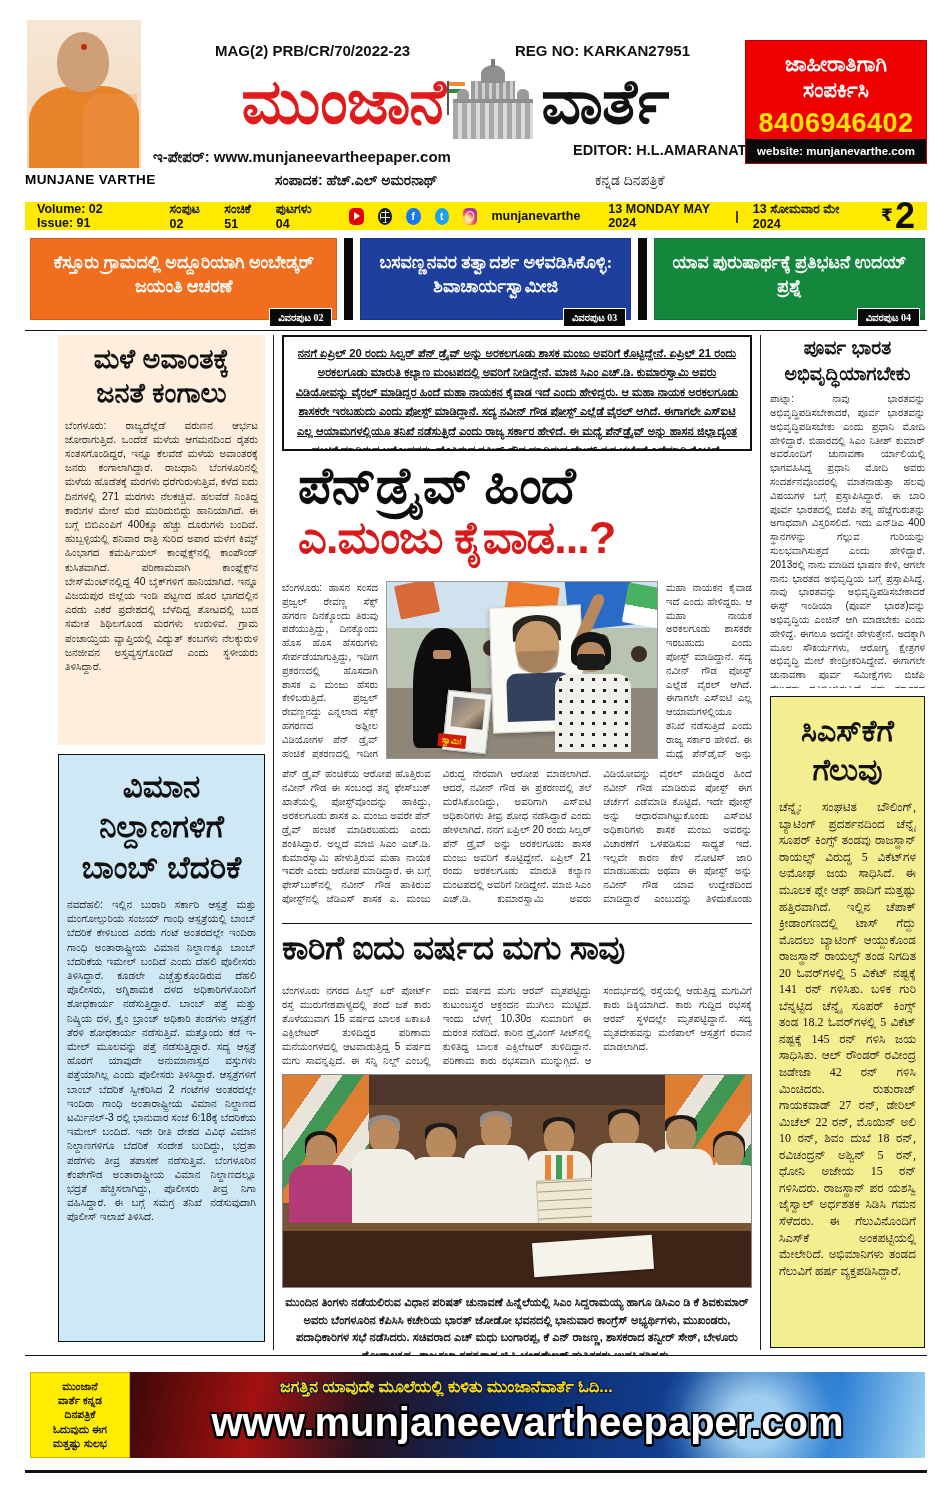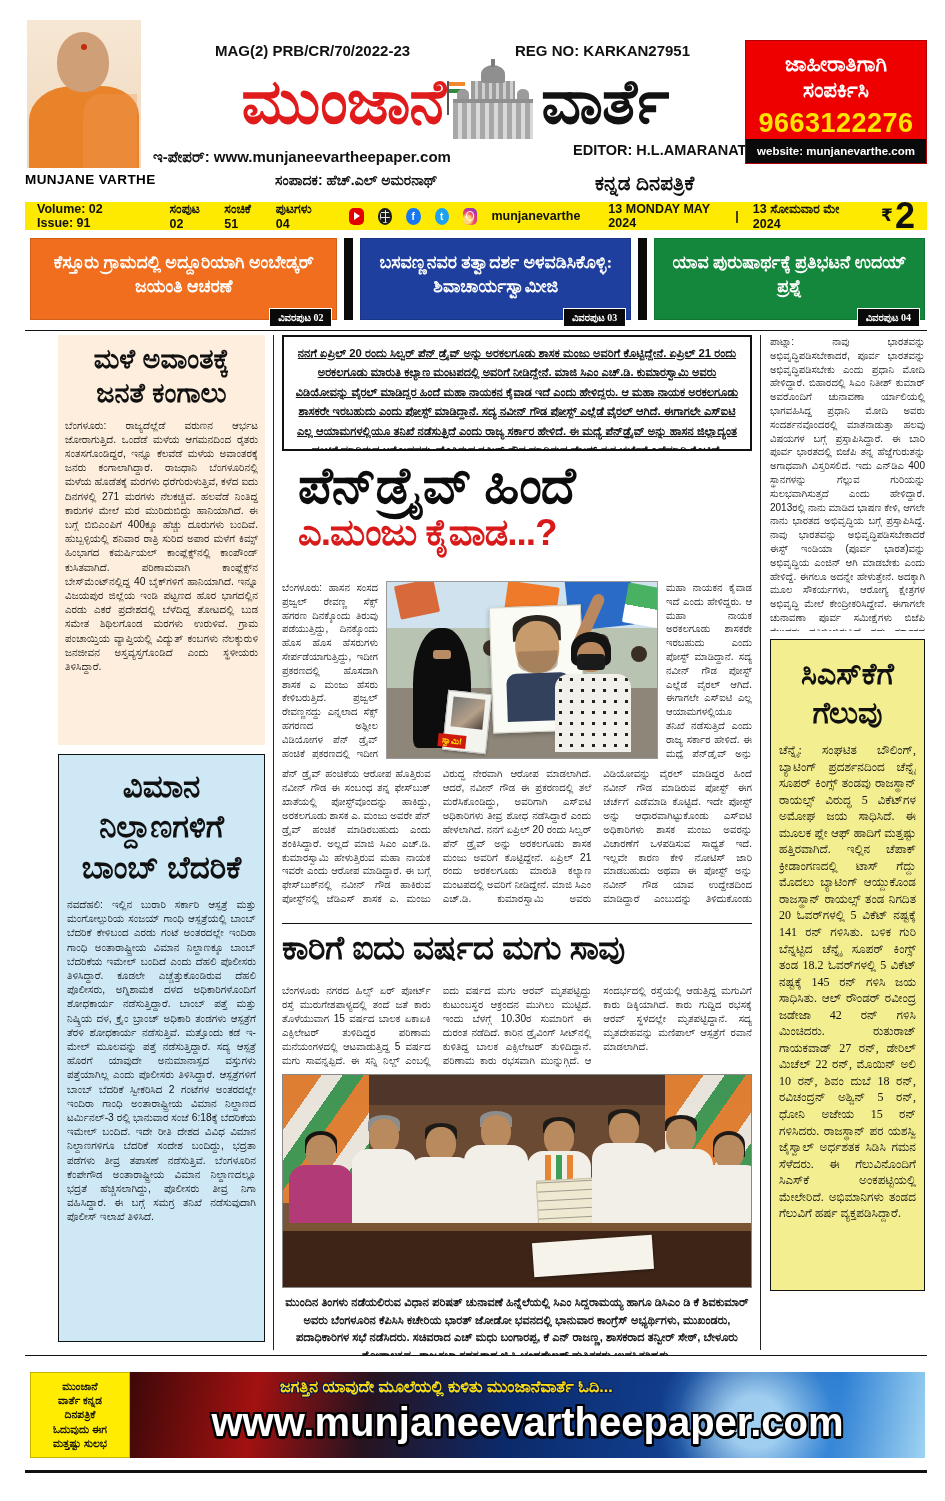--- a/index.html
+++ b/index.html
@@ -26,21 +26,21 @@
   .soudha .dome{position:absolute;left:34px;bottom:62px;width:24px;height:18px;border-radius:50% 50% 10% 10%;background:#8f8f8f;}
   .soudha .spire{position:absolute;left:44px;bottom:78px;width:4px;height:8px;background:#7c7c7c;}
   .soudha .d2{position:absolute;left:10px;bottom:46px;width:12px;height:10px;border-radius:50% 50% 0 0;background:#9b9b9b;}
   .soudha .d3{position:absolute;left:70px;bottom:46px;width:12px;height:10px;border-radius:50% 50% 0 0;background:#9b9b9b;}
   .soudha .flagpole{position:absolute;left:0px;bottom:30px;width:2px;height:34px;background:#555;}
   .soudha .flag{position:absolute;left:2px;bottom:52px;width:16px;height:11px;
      background:linear-gradient(180deg,#f08a2e 0 33%,#fff 33% 66%,#2d8a3e 66% 100%);}
   .epaper{position:absolute;left:128px;top:142px;font-size:15px;font-weight:bold;}
   .editor-en{position:absolute;left:548px;top:136px;font-size:14.5px;font-weight:bold;}
   .editor-kn{position:absolute;left:250px;top:166px;font-size:14px;font-weight:bold;}
-  .daily-kn{position:absolute;left:570px;top:166px;font-size:20px;font-weight:bold;}
+  .daily-kn{position:absolute;left:570px;top:166px;font-size:14px;font-weight:normal;}
   .adbox{position:absolute;right:0;top:34px;width:182px;height:124px;background:#ee0000;border:1px solid #b00000;
          display:flex;flex-direction:column;align-items:center;justify-content:flex-start;padding-top:10px;}
   .adbox .l1,.adbox .l2{color:#fff;font-size:21px;font-weight:900;line-height:1.25;}
   .adbox .phone{color:#ffe400;font-size:27px;font-weight:900;letter-spacing:.5px;margin-top:4px;}
   .adbox .site{position:absolute;left:0;right:0;bottom:0;height:24px;background:#0a0a0a;color:#fff;
                font-size:11.5px;font-weight:bold;display:flex;align-items:center;justify-content:center;}
   
   .infobar{position:absolute;top:202px;left:25px;right:18px;height:28px;background:#fdea00;
            display:flex;align-items:center;gap:14px;padding:0 12px;font-size:12.5px;font-weight:bold;}
   .infobar .grow{flex:1;}
@@ -80,21 +80,21 @@
   .a1 h2{margin:2px 0 8px;text-align:center;font-size:27px;line-height:1.25;font-weight:900;}
   .a2{margin-top:9px;height:588px;background:#cfe8f6;border:1.4px solid #111;padding:8px 8px;overflow:hidden;}
   .a2 h2{margin:4px 0 10px;text-align:center;font-size:31px;line-height:1.3;font-weight:900;}
   
   .ccol{position:absolute;left:252px;top:0;width:470px;height:100%;}
   .introbox{border:2px solid #111;padding:7px 10px;height:116px;overflow:hidden;
             font-size:11.3px;font-weight:bold;text-align:center;line-height:1.72;}
   .introbox span{text-decoration:underline;}
   .bighead{height:128px;padding-top:8px;overflow:hidden;margin-left:16px;}
   .bighead .h1{font-size:51px;font-weight:900;letter-spacing:-1px;line-height:1.05;color:#0c0c0c;}
-  .bighead .h2{font-size:37px;font-weight:900;letter-spacing:-1px;line-height:1.1;color:#d81a1a;}
+  .bighead .h2{font-size:45px;font-weight:900;letter-spacing:-1px;line-height:1.1;color:#d81a1a;}
   .photorow{display:flex;gap:8px;height:178px;margin-top:2px;}
   .photorow .side{width:96px;flex:0 0 96px;font-size:10px;}
   .photorow .side.r{width:86px;flex:0 0 86px;}
   .pphoto{position:relative;flex:1;background:linear-gradient(180deg,#cfe2ee 0 26%,#b9c3b2 26% 60%,#8e8678 60% 100%);overflow:hidden;border:1px solid #999;}
   .pp-flag{position:absolute;border-radius:2px;}
   .f-or{left:118px;top:2px;width:52px;height:44px;background:#ef7a2a;transform:rotate(8deg);}
   .f-bl{left:180px;top:-6px;width:66px;height:52px;background:#2b6bc8;transform:rotate(-6deg);}
   .f-gr{left:238px;top:4px;width:44px;height:40px;background:linear-gradient(180deg,#49b162 0 55%,#fff 55%);transform:rotate(10deg);}
   .f-bl2{left:10px;top:0px;width:40px;height:34px;background:#d8693a;transform:rotate(-12deg);}
   .head-dot{position:absolute;width:16px;height:16px;border-radius:50%;background:#3a2d26;}
@@ -191,21 +191,21 @@
       </span>
       <span class="t-black">ವಾರ್ತೆ</span>
     </div>
     <div class="epaper">ಇ-ಪೇಪರ್: www.munjaneevartheepaper.com</div>
     <div class="editor-en">EDITOR: H.L.AMARANATH</div>
     <div class="editor-kn">ಸಂಪಾದಕ: ಹೆಚ್.ಎಲ್ ಅಮರನಾಥ್</div>
     <div class="daily-kn">ಕನ್ನಡ ದಿನಪತ್ರಿಕೆ</div>
     <div class="adbox">
       <div class="l1">ಜಾಹೀರಾತಿಗಾಗಿ</div>
       <div class="l2">ಸಂಪರ್ಕಿಸಿ</div>
-      <div class="phone">9663122276</div>
+      <div class="phone">8406946402</div>
       <div class="site">website: munjanevarthe.com</div>
     </div>
   </div>
 
   <div class="infobar">
     <span>Volume: 02 Issue: 91</span>
     <span class="grow"></span>
     <span>ಸಂಪುಟ 02</span>
     <span>ಸಂಚಿಕೆ 51</span>
     <span>ಪುಟಗಳು 04</span>
@@ -358,20 +358,24 @@
             <div class="bd"></div>
           </div>
         <div class="gtable"></div>
         <div class="gpaper"></div>
       </div>
       <div class="gcaption">ಮುಂದಿನ ತಿಂಗಳು ನಡೆಯಲಿರುವ ವಿಧಾನ ಪರಿಷತ್ ಚುನಾವಣೆ ಹಿನ್ನೆಲೆಯಲ್ಲಿ ಸಿಎಂ ಸಿದ್ದರಾಮಯ್ಯ ಹಾಗೂ ಡಿಸಿಎಂ ಡಿ ಕೆ ಶಿವಕುಮಾರ್ ಅವರು ಬೆಂಗಳೂರಿನ ಕೆಪಿಸಿಸಿ ಕಚೇರಿಯ ಭಾರತ್ ಜೋಡೋ ಭವನದಲ್ಲಿ ಭಾನುವಾರ ಕಾಂಗ್ರೆಸ್ ಅಭ್ಯರ್ಥಿಗಳು, ಮುಖಂಡರು, ಪದಾಧಿಕಾರಿಗಳ ಸಭೆ ನಡೆಸಿದರು. ಸಚಿವರಾದ ಎಚ್ ಮಧು ಬಂಗಾರಪ್ಪ, ಕೆ ಎನ್ ರಾಜಣ್ಣ, ಶಾಸಕರಾದ ತನ್ವೀರ್ ಸೇಠ್, ಬೇಳೂರು ಗೋಪಾಲಕೃಷ್ಣ, ರಾಜ್ಯಸಭಾ ಸದಸ್ಯರಾದ ಜಿ ಸಿ ಚಂದ್ರಶೇಖರ್ ಮತ್ತಿತರರು ಉಪಸ್ಥಿತರಿದ್ದರು.</div>
     </div>
 
     <div class="rcol">
       <div class="r1">
+        <h2>
+          <span>ಪೂರ್ವ ಭಾರತ</span><br>
+          <span>ಅಭಿವೃದ್ಧಿಯಾಗಬೇಕು</span>
+        </h2>
         <div class="body-txt">ಪಾಟ್ನಾ: ನಾವು ಭಾರತವನ್ನು ಅಭಿವೃದ್ಧಿಪಡಿಸಬೇಕಾದರೆ, ಪೂರ್ವ ಭಾರತವನ್ನು ಅಭಿವೃದ್ಧಿಪಡಿಸಬೇಕು ಎಂದು ಪ್ರಧಾನಿ ಮೋದಿ ಹೇಳಿದ್ದಾರೆ. ಬಿಹಾರದಲ್ಲಿ ಸಿಎಂ ನಿತೀಶ್ ಕುಮಾರ್ ಅವರೊಂದಿಗೆ ಚುನಾವಣಾ ರ್ಯಾಲಿಯಲ್ಲಿ ಭಾಗವಹಿಸಿದ್ದ ಪ್ರಧಾನಿ ಮೋದಿ ಅವರು ಸಂದರ್ಶನವೊಂದರಲ್ಲಿ ಮಾತನಾಡುತ್ತಾ ಹಲವು ವಿಷಯಗಳ ಬಗ್ಗೆ ಪ್ರಸ್ತಾಪಿಸಿದ್ದಾರೆ. ಈ ಬಾರಿ ಪೂರ್ವ ಭಾರತದಲ್ಲಿ ಬಿಜೆಪಿ ತನ್ನ ಹೆಜ್ಜೆಗುರುತನ್ನು ಅಗಾಧವಾಗಿ ವಿಸ್ತರಿಸಲಿದೆ. ಇದು ಎನ್‌ಡಿಎ 400 ಸ್ಥಾನಗಳನ್ನು ಗೆಲ್ಲುವ ಗುರಿಯನ್ನು ಸುಲಭವಾಗಿಸುತ್ತದೆ ಎಂದು ಹೇಳಿದ್ದಾರೆ. 2013ರಲ್ಲಿ ನಾನು ಮಾಡಿದ ಭಾಷಣ ಕೇಳಿ, ಆಗಲೇ ನಾನು ಭಾರತದ ಅಭಿವೃದ್ಧಿಯ ಬಗ್ಗೆ ಪ್ರಸ್ತಾಪಿಸಿದ್ದೆ. ನಾವು ಭಾರತವನ್ನು ಅಭಿವೃದ್ಧಿಪಡಿಸಬೇಕಾದರೆ ಈಸ್ಟ್ ಇಂಡಿಯಾ (ಪೂರ್ವ ಭಾರತ)ವನ್ನು ಅಭಿವೃದ್ಧಿಯ ಎಂಜಿನ್ ಆಗಿ ಮಾಡಬೇಕು ಎಂದು ಹೇಳಿದ್ದೆ. ಈಗಲೂ ಅದನ್ನೇ ಹೇಳುತ್ತೇನೆ. ಅದಕ್ಕಾಗಿ ಮೂಲ ಸೌಕರ್ಯಗಳು, ಆರೋಗ್ಯ ಕ್ಷೇತ್ರಗಳ ಅಭಿವೃದ್ಧಿ ಮೇಲೆ ಕೇಂದ್ರೀಕರಿಸಿದ್ದೇವೆ. ಈಗಾಗಲೇ ಚುನಾವಣಾ ಪೂರ್ವ ಸಮೀಕ್ಷೆಗಳು ಬಿಜೆಪಿ ಗೆಲುವನ್ನು ಪ್ರತಿಬಿಂಬಿಸುತ್ತಿವೆ. ನಮ್ಮ ಸರ್ಕಾರದ ಸಾಧನೆಯನ್ನು ಒತ್ತಿ ಹೇಳುತ್ತಿವೆ ಎಂದು ತಿಳಿಸಿದ್ದಾರೆ.</div>
       </div>
       <div class="csk">
         <h2>
           <span>ಸಿಎಸ್‌ಕೆಗೆ</span><br>
           <span>ಗೆಲುವು</span>
         </h2>
         <div class="body-txt" style="height:520px">ಚೆನ್ನೈ: ಸಂಘಟಿತ ಬೌಲಿಂಗ್, ಬ್ಯಾಟಿಂಗ್ ಪ್ರದರ್ಶನದಿಂದ ಚೆನ್ನೈ ಸೂಪರ್ ಕಿಂಗ್ಸ್ ತಂಡವು ರಾಜಸ್ಥಾನ್ ರಾಯಲ್ಸ್ ವಿರುದ್ಧ 5 ವಿಕೆಟ್‌ಗಳ ಅಮೋಘ ಜಯ ಸಾಧಿಸಿದೆ. ಈ ಮೂಲಕ ಪ್ಲೇ ಆಫ್ ಹಾದಿಗೆ ಮತ್ತಷ್ಟು ಹತ್ತಿರವಾಗಿದೆ. ಇಲ್ಲಿನ ಚೆಪಾಕ್ ಕ್ರೀಡಾಂಗಣದಲ್ಲಿ ಟಾಸ್ ಗೆದ್ದು ಮೊದಲು ಬ್ಯಾಟಿಂಗ್ ಆಯ್ದುಕೊಂಡ ರಾಜಸ್ಥಾನ್ ರಾಯಲ್ಸ್ ತಂಡ ನಿಗದಿತ 20 ಓವರ್‌ಗಳಲ್ಲಿ 5 ವಿಕೆಟ್ ನಷ್ಟಕ್ಕೆ 141 ರನ್ ಗಳಿಸಿತು. ಬಳಿಕ ಗುರಿ ಬೆನ್ನಟ್ಟಿದ ಚೆನ್ನೈ ಸೂಪರ್ ಕಿಂಗ್ಸ್ ತಂಡ 18.2 ಓವರ್‌ಗಳಲ್ಲಿ 5 ವಿಕೆಟ್ ನಷ್ಟಕ್ಕೆ 145 ರನ್ ಗಳಿಸಿ ಜಯ ಸಾಧಿಸಿತು. ಆಲ್ ರೌಂಡರ್ ರವೀಂದ್ರ ಜಡೇಜಾ 42 ರನ್ ಗಳಿಸಿ ಮಿಂಚಿದರು. ರುತುರಾಜ್ ಗಾಯಕವಾಡ್ 27 ರನ್, ಡೇರಿಲ್ ಮಿಚೆಲ್ 22 ರನ್, ಮೊಯಿನ್ ಅಲಿ 10 ರನ್, ಶಿವಂ ದುಬೆ 18 ರನ್, ರವಿಚಂದ್ರನ್ ಅಶ್ವಿನ್ 5 ರನ್, ಧೋನಿ ಅಜೇಯ 15 ರನ್ ಗಳಿಸಿದರು. ರಾಜಸ್ಥಾನ್ ಪರ ಯಶಸ್ವಿ ಜೈಸ್ವಾಲ್ ಅರ್ಧಶತಕ ಸಿಡಿಸಿ ಗಮನ ಸೆಳೆದರು. ಈ ಗೆಲುವಿನೊಂದಿಗೆ ಸಿಎಸ್‌ಕೆ ಅಂಕಪಟ್ಟಿಯಲ್ಲಿ ಮೇಲೇರಿದೆ. ಅಭಿಮಾನಿಗಳು ತಂಡದ ಗೆಲುವಿಗೆ ಹರ್ಷ ವ್ಯಕ್ತಪಡಿಸಿದ್ದಾರೆ.</div>
       </div>
     </div>

